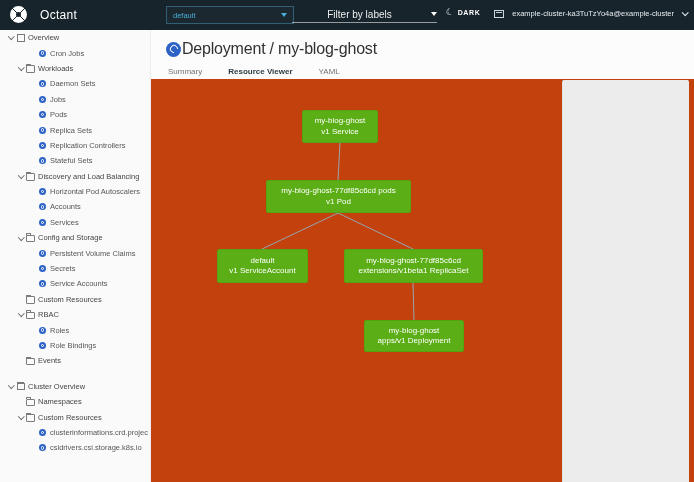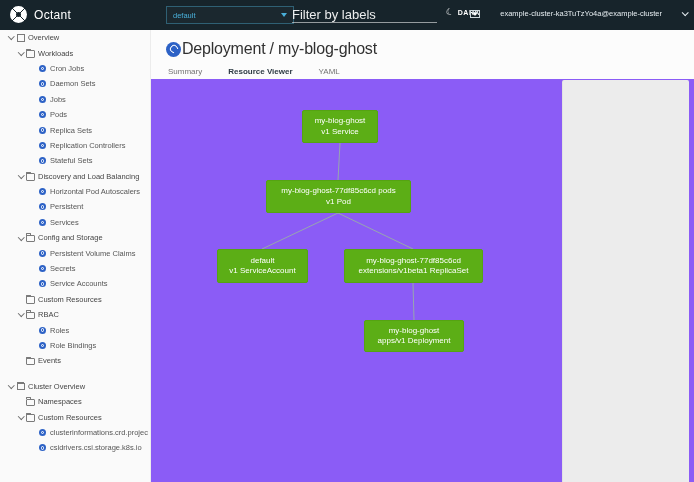--- a/index.html
+++ b/index.html
@@ -1,41 +1,41 @@
 <!DOCTYPE html>
 <html><head>
 <meta charset="utf-8">
 <style>
   html,body{margin:0;padding:0;background:#e8e8e8;}
   .app{position:relative;width:694px;height:482px;overflow:hidden;background:#fff;
        font-family:"Liberation Sans",sans-serif;-webkit-font-smoothing:antialiased;}
 
   
   .header{position:absolute;left:0;top:0;width:694px;height:30px;background:#17242b;}
-  .brand{position:absolute;left:10px;top:6px;display:flex;align-items:center;gap:7px;}
+  .brand{position:absolute;left:10px;top:6px;display:flex;align-items:center;gap:13px;}
   .logo{position:relative;width:17px;height:17px;border-radius:50%;
         background:conic-gradient(#fff 0 40deg,#17242b 40deg 50deg,#fff 50deg 130deg,#17242b 130deg 140deg,
                   #fff 140deg 220deg,#17242b 220deg 230deg,#fff 230deg 310deg,#17242b 310deg 320deg,#fff 320deg 360deg);}
   .logo::after{content:'';position:absolute;inset:6px;border-radius:50%;background:#17242b;}
   .app-name{color:#fff;font-size:12px;letter-spacing:.3px;}
   .ns-select{position:absolute;left:166px;top:6px;width:114px;height:16px;border:1px solid #2f6074;
              display:flex;align-items:center;justify-content:space-between;padding:0 6px;color:#49afd9;
              font-size:7.5px;cursor:pointer;background:rgba(255,255,255,0.02);}
   .caret-down{width:0;height:0;border-left:3px solid transparent;border-right:3px solid transparent;
               border-top:4px solid currentColor;display:inline-block;}
   .label-filter{position:absolute;left:292px;top:6px;width:145px;height:16px;display:flex;align-items:center;
                 border-bottom:1px solid rgba(255,255,255,.55);}
-  .label-filter input{flex:1;background:transparent;border:none;outline:none;color:#fff;font-size:13px;
-                      font-family:"Liberation Sans",sans-serif;padding:0;}
+  .label-filter input{flex:1;background:transparent;border:none;outline:none;color:#fff;font-size:10px;
+                      font-family:"Liberation Sans",sans-serif;padding:0;text-align:center;}
   .label-filter input::placeholder{color:rgba(255,255,255,.92);}
   .label-filter .caret-down{color:#fff;margin-left:4px;}
   .dark-toggle{position:absolute;left:446px;top:8px;display:flex;align-items:center;gap:3px;color:#fff;
                font-size:7px;font-weight:700;letter-spacing:.6px;cursor:pointer;}
   .moon{font-size:9px;font-weight:400;transform:rotate(-15deg);display:inline-block;line-height:1;}
-  .ctx-select{position:absolute;right:7px;top:9px;display:flex;align-items:center;gap:20px;color:#e6edf1;
+  .ctx-select{position:absolute;right:7px;top:9px;display:flex;align-items:center;gap:8px;color:#e6edf1;
               font-size:7.5px;cursor:pointer;}
   .ic-cluster{width:8px;height:6px;border:1px solid #cdd7dc;position:relative;display:inline-block;}
   .ic-cluster::after{content:'';position:absolute;left:1px;right:1px;top:1px;height:1px;background:#cdd7dc;}
   .chev-sm{width:4px;height:4px;border-right:1px solid #e6edf1;border-bottom:1px solid #e6edf1;
            transform:rotate(45deg) translateY(-1px);display:inline-block;}
 
   
   .sidebar{position:absolute;left:0;top:30px;width:150px;bottom:0;background:#fafafa;
            border-right:1px solid #ececec;overflow:hidden;}
   .srow{height:15.4px;display:flex;align-items:center;font-size:7.5px;color:#565656;cursor:pointer;
@@ -64,21 +64,21 @@
   .title-row{display:flex;align-items:center;gap:1px;padding:10px 0 0 15px;}
   .title-icon{width:15px;height:15px;border-radius:50%;background:#2d62c6;position:relative;flex:0 0 15px;}
   .title-icon::after{content:'';position:absolute;inset:3.5px;border:1.6px solid #fff;border-radius:50%;
         border-bottom-color:transparent;transform:rotate(-45deg);}
   .page-title{font-size:16px;color:#313131;font-weight:400;letter-spacing:-.2px;}
   .tabs{display:flex;gap:24px;padding:0 0 0 16px;margin-top:9px;border-bottom:3px solid #d946ef;}
   .tab{font-size:8px;color:#737373;padding:0 1px 5px 1px;cursor:pointer;}
   .tab.active{color:#2e3b44;font-weight:700;border-bottom:2.5px solid #49afd9;margin-bottom:-1px;}
 
   
-  .graph{position:absolute;left:0;right:0;top:49px;bottom:0;background:#8b5cf6;overflow:hidden;}
+  .graph{position:absolute;left:0;right:0;top:49px;bottom:0;background:#c2410c;overflow:hidden;}
   .graph svg{position:absolute;left:0;top:0;}
   .gnode{position:absolute;background:#5cae16;border:1px solid #55a312;border-radius:2px;color:#fff;
          display:flex;flex-direction:column;align-items:center;justify-content:center;
          font-size:8px;line-height:1.3;text-align:center;cursor:pointer;box-sizing:border-box;}
   .side-panel{position:absolute;left:412px;width:126px;top:1px;bottom:0;background:#ececec;
               box-shadow:-1px 0 0 #e2e2e2;border-radius:2px 2px 0 0;}
 </style>
 </head>
 <body>
 
@@ -109,37 +109,37 @@
   </div>
 
   <div class="sidebar" id="sidebar">
       <div class="srow lv0 bold">
         <span class="chev-col has"></span>
         <span class="sicon">
           <span class="ic-layers"></span>
         </span>
         <span>Overview</span>
       </div>
+      <div class="srow lv2">
+        <span class="sicon">
+          <span class="ic-res"></span>
+        </span>
+        <span>Cron Jobs</span>
+      </div>
       <div class="srow lv1 bold">
         <span class="chev-col has"></span>
         <span class="sicon">
           <span class="ic-folder"></span>
         </span>
         <span>Workloads</span>
       </div>
       <div class="srow lv2">
         <span class="sicon">
           <span class="ic-res"></span>
         </span>
-        <span>Cron Jobs</span>
-      </div>
-      <div class="srow lv2">
-        <span class="sicon">
-          <span class="ic-res"></span>
-        </span>
         <span>Daemon Sets</span>
       </div>
       <div class="srow lv2">
         <span class="sicon">
           <span class="ic-res"></span>
         </span>
         <span>Jobs</span>
       </div>
       <div class="srow lv2">
         <span class="sicon">
@@ -175,21 +175,21 @@
       <div class="srow lv2">
         <span class="sicon">
           <span class="ic-res"></span>
         </span>
         <span>Horizontal Pod Autoscalers</span>
       </div>
       <div class="srow lv2">
         <span class="sicon">
           <span class="ic-res"></span>
         </span>
-        <span>Persistent</span>
+        <span>Accounts</span>
       </div>
       <div class="srow lv2">
         <span class="sicon">
           <span class="ic-res"></span>
         </span>
         <span>Services</span>
       </div>
       <div class="srow lv1 bold">
         <span class="chev-col has"></span>
         <span class="sicon">

